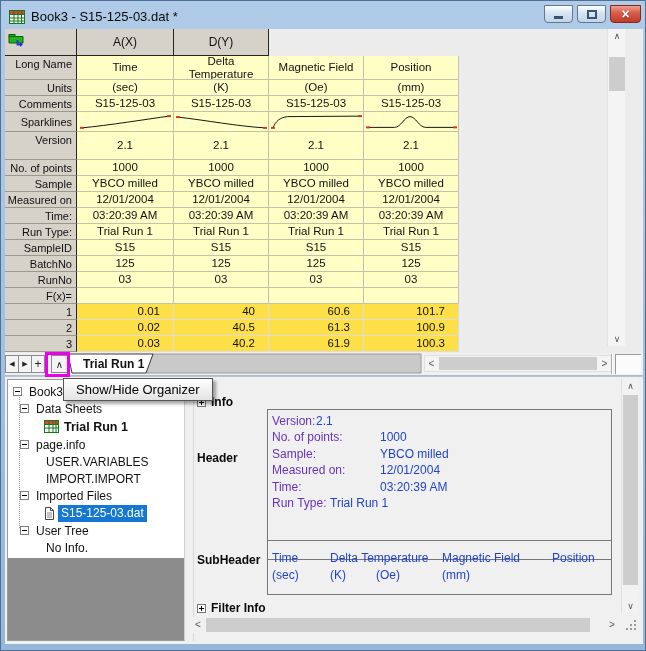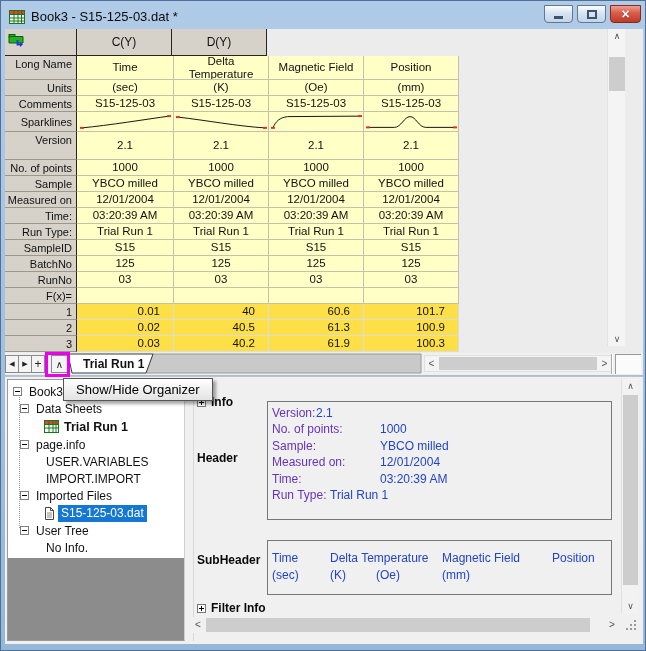--- a/index.html
+++ b/index.html
@@ -76,21 +76,21 @@
 .splitter{position:absolute;left:181px;top:2px;width:8px;height:262px;background:#f0f0f0;border-right:1px solid #d8d8d8}
 .rp-line{position:absolute;display:flex;align-items:center;gap:5px}
 #info-line{left:192px;top:18px}
 #filter-line{left:192px;top:224px}
 .sq{width:9px;height:9px;border:1px solid #777;background:#fff;position:relative;flex:none}
 .sq::before{content:"";position:absolute;left:1px;top:3px;width:5px;height:1px;background:#000}
 .sq::after{content:"";position:absolute;left:3px;top:1px;width:1px;height:5px;background:#000}
 .plabel{font-size:12px;font-weight:bold;color:#0a0a0a}
 #header-label{position:absolute;left:192px;top:74px}
 #subheader-label{position:absolute;left:192px;top:176px}
-.hbox{position:absolute;left:262px;top:24px;width:345px;height:119px;border:1px solid #777;padding:4px 0 0 4px}
+.hbox{position:absolute;left:262px;top:32px;width:345px;height:151px;border:1px solid #777;padding:4px 0 0 4px}
 .hb-row{position:relative;height:16.4px;font-size:12px;white-space:nowrap}
 .hb-lab{color:#6633bb}
 .hb-val{position:absolute;left:108px;color:#2244cc}
 .hb-0 .hb-val{left:44px}.hb-5 .hb-val{left:58px}
 .sbox{position:absolute;left:262px;top:163px;width:345px;height:55px;border:1px solid #777}
 .sbox span{position:absolute;font-size:12px;color:#2244cc;white-space:nowrap}
 .l1{top:10px}.l2{top:27px}
 .su1-0{left:4px}.su1-1{left:62px}.su1-2{left:174px}.su1-3{left:284px}
 .su2-0{left:4px}.su2-1{left:62px}.su2-2{left:108px}.su2-3{left:174px}
 .hscroll-org{position:absolute;left:186px;top:240px;width:428px;height:16px;background:#f0f0f0}
@@ -137,21 +137,21 @@
       <div class="ws-corner">
         <span>
           <svg width="18" height="16" viewBox="0 0 18 16">
               <rect x="1" y="2.5" width="6" height="2.5" fill="#21b121" stroke="#0b5f0b"></rect>
               <path d="M1,4.5 L15,4.5 L15,11 L1,11 Z" fill="#21b121" stroke="#0b5f0b"></path>
               <path d="M9.5,8 V12.5 H13" stroke="#2236e0" stroke-width="1.8" fill="none"></path>
               <path d="M12,10 L15,12.5 L12,15 Z" fill="#2236e0"></path>
             </svg>
         </span>
       </div>
-      <div class="ws-colhead">C(Y)</div>
+      <div class="ws-colhead c0">A(X)</div>
       <div class="ws-colhead">D(Y)</div>
     </div>
     <div id="sheet-rows">
         <div class="ws-row r-tall">
           <div class="ws-label">Long Name</div>
           <div class="ws-cell c0">Time</div>
           <div class="ws-cell c1">Delta Temperature</div>
           <div class="ws-cell c2">Magnetic Field</div>
           <div class="ws-cell c3">Position</div>
         </div>

